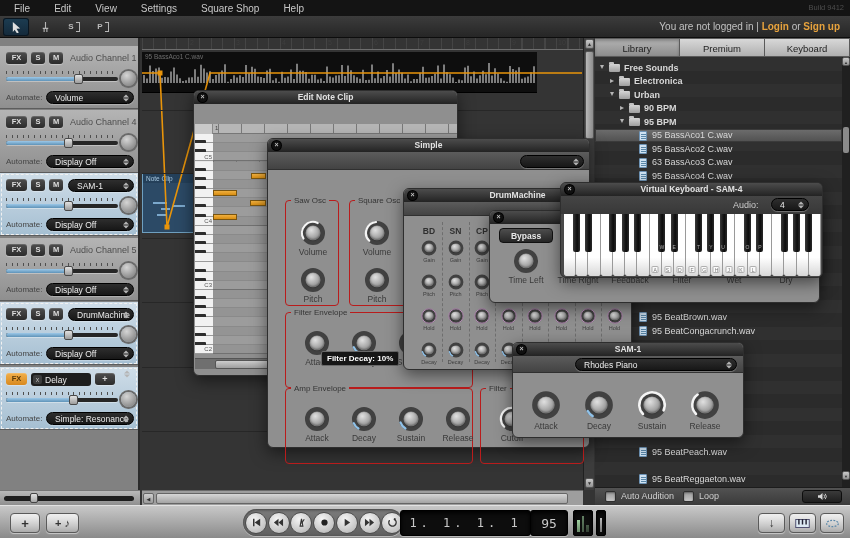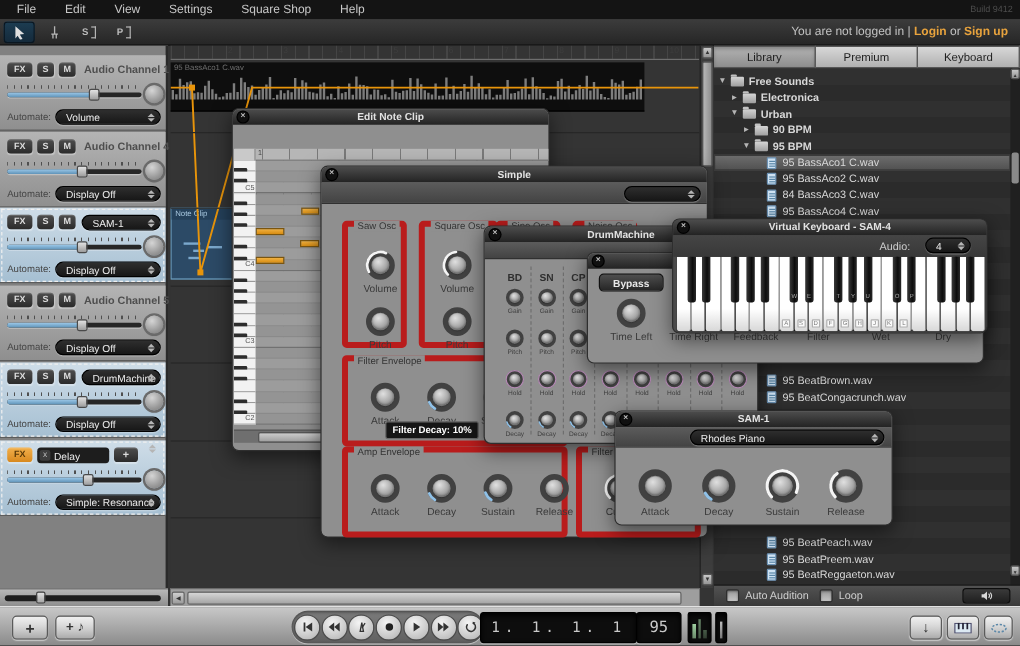--- a/index.html
+++ b/index.html
@@ -20,21 +20,21 @@
   #loginbar b{font-weight:bold;}
   .orange{color:#E8A33D;}
   
   #rack{left:0;top:38px;width:140px;height:452px;background:#818181;border-right:2px solid #2a2a2a;}
   .chan{position:absolute;left:0;width:138px;height:63px;border-bottom:1px solid #5c5c5c;}
   .chan.audio{background:linear-gradient(#b4b4b4,#8f8f8f);}
   .chan.dev{background:linear-gradient(#cfdde8,#a5bfd2);outline:1px dashed #f0f0f0;outline-offset:-2px;}
   .sbtn{position:absolute;top:6px;height:12px;border-radius:3px;background:linear-gradient(#4e4e4e,#2b2b2b);
     color:#ddd;font-size:7.5px;font-weight:bold;text-align:center;line-height:12px;box-shadow:0 1px 1px rgba(255,255,255,.35),inset 0 1px 0 rgba(255,255,255,.15);}
   .sbtn.fxon{background:linear-gradient(#F2B04C,#D8891F);color:#5a3a08;}
-  .ctitle{position:absolute;left:70px;top:7px;font-size:9px;font-weight:bold;color:#4e4e4e;white-space:nowrap;}
+  .ctitle{position:absolute;left:70px;top:7px;font-size:9px;font-weight:normal;color:#4e4e4e;white-space:nowrap;}
   .dd{background:linear-gradient(#2e2e2e,#171717);border:1px solid #000;border-radius:7px;color:#ececec;
     position:absolute;font-size:8.5px;display:flex;align-items:center;padding-left:8px;box-shadow:0 1px 1px rgba(255,255,255,.3);white-space:nowrap;overflow:hidden;}
   .spin{position:absolute;right:4px;top:50%;transform:translateY(-50%);display:flex;flex-direction:column;gap:1px;}
   .spin i{display:block;width:0;height:0;border-left:3px solid transparent;border-right:3px solid transparent;}
   .spin .u{border-bottom:3px solid #b5b5b5;}
   .spin .d{border-top:3px solid #b5b5b5;}
   .ticks{position:absolute;left:6px;top:25px;width:112px;height:3px;
     background:repeating-linear-gradient(90deg,#4f4f4f 0 1px,transparent 1px 5.6px);}
   .strack{position:absolute;left:6px;top:31px;width:112px;height:4px;background:#262626;border-radius:2px;box-shadow:0 1px 0 rgba(255,255,255,.35);}
   .sfill{position:absolute;left:0;top:0;height:4px;background:linear-gradient(#9cc8e8,#5f93b8);border-radius:2px;}
@@ -64,21 +64,21 @@
   #zoomstrip{left:0;top:490px;width:140px;height:15px;background:linear-gradient(#b9b9b9,#8f8f8f);border-top:1px solid #777;}
   #zoomtrack{position:absolute;left:4px;top:5px;width:130px;height:5px;background:#1e1e1e;border-radius:3px;}
   #zoomhandle{position:absolute;left:30px;top:2px;width:8px;height:10px;background:linear-gradient(#e0e0e0,#a8a8a8);border:1px solid #444;border-radius:2px;}
   
   .win{position:absolute;background:#8f8f8f;border:1px solid #2e2e2e;border-radius:6px;box-shadow:0 5px 16px rgba(0,0,0,.5);}
   .tbar{position:relative;height:13px;background:linear-gradient(#4c4c4c,#232323);border-radius:5px 5px 0 0;
     color:#e2e2e2;font-size:8.5px;font-weight:bold;text-align:center;line-height:13px;}
   .xbtn{position:absolute;left:4px;top:2px;width:9px;height:9px;border-radius:50%;background:#101010;color:#c0c0c0;
     font-size:7px;line-height:8px;text-align:center;box-shadow:0 0 0 1px #000;}
   .hstrip{position:relative;height:18px;background:linear-gradient(#5c5c5c,#434343);border-bottom:1px solid #303030;}
-  .grp{position:absolute;border:5px solid #b91c1c;border-radius:4px;}
+  .grp{position:absolute;border:1px solid #b91c1c;border-radius:4px;margin-top:16px;}
   .grp .leg{position:absolute;left:5px;top:-5px;font-size:8px;color:#353535;background:#8f8f8f;padding:0 3px;white-space:nowrap;}
   .knobwrap{position:absolute;}
   .kcap{position:absolute;inset:23%;border-radius:50%;background:radial-gradient(circle at 38% 30%,#e0e0e0,#a8a8a8 55%,#848484);
     box-shadow:inset 0 -1px 2px rgba(0,0,0,.35),0 1px 1px rgba(0,0,0,.35);}
   .klabel{position:absolute;text-align:center;font-size:8.5px;color:#3a3a3a;white-space:nowrap;}
   .tooltip{position:absolute;background:#161616;border:1px solid #6a6a6a;color:#fff;font-size:8px;font-weight:bold;
     padding:2px 5px;border-radius:2px;white-space:nowrap;z-index:28;}
   
   #ne-toolbar{position:relative;height:20px;background:linear-gradient(#4a4a4a,#373737);border-bottom:1px solid #222;}
   .netool{position:absolute;top:2px;width:21px;height:16px;border-radius:3px;display:flex;align-items:center;justify-content:center;}
@@ -539,41 +539,37 @@
         <div class="trow sel" style="top: 71.5px;">
           <div class="wicon" style="left: 44px;"></div>
           <div class="tlabel" style="left: 57px;">95 BassAco1 C.wav</div>
         </div>
         <div class="trow" style="top: 85px;">
           <div class="wicon" style="left: 44px;"></div>
           <div class="tlabel" style="left: 57px;">95 BassAco2 C.wav</div>
         </div>
         <div class="trow" style="top: 98.5px;">
           <div class="wicon" style="left: 44px;"></div>
-          <div class="tlabel" style="left: 57px;">84 BassAco3 C.wav</div>
+          <div class="tlabel" style="left: 57px;">63 BassAco3 C.wav</div>
         </div>
         <div class="trow" style="top: 112px;">
           <div class="wicon" style="left: 44px;"></div>
           <div class="tlabel" style="left: 57px;">95 BassAco4 C.wav</div>
         </div>
         <div class="trow" style="top: 253px;">
           <div class="wicon" style="left: 44px;"></div>
           <div class="tlabel" style="left: 57px;">95 BeatBrown.wav</div>
         </div>
         <div class="trow" style="top: 267px;">
           <div class="wicon" style="left: 44px;"></div>
           <div class="tlabel" style="left: 57px;">95 BeatCongacrunch.wav</div>
         </div>
         <div class="trow" style="top: 388px;">
           <div class="wicon" style="left: 44px;"></div>
           <div class="tlabel" style="left: 57px;">95 BeatPeach.wav</div>
-        </div>
-        <div class="trow" style="top: 402px;">
-          <div class="wicon" style="left: 44px;"></div>
-          <div class="tlabel" style="left: 57px;">95 BeatPreem.wav</div>
         </div>
         <div class="trow" style="top: 415px;">
           <div class="wicon" style="left: 44px;"></div>
           <div class="tlabel" style="left: 57px;">95 BeatReggaeton.wav</div>
         </div>
       </div>
     <div id="libscroll">
       <div class="sbbtn" style="left:0;width:8px;top:0;height:9px;font-size:4px">▲</div>
       <div style="position:absolute;left:1px;top:70px;width:6px;height:26px;background:#8a8a8a;border-radius:2px"></div>
       <div class="sbbtn" style="left:0;width:8px;top:414px;height:9px;font-size:4px">▼</div>

